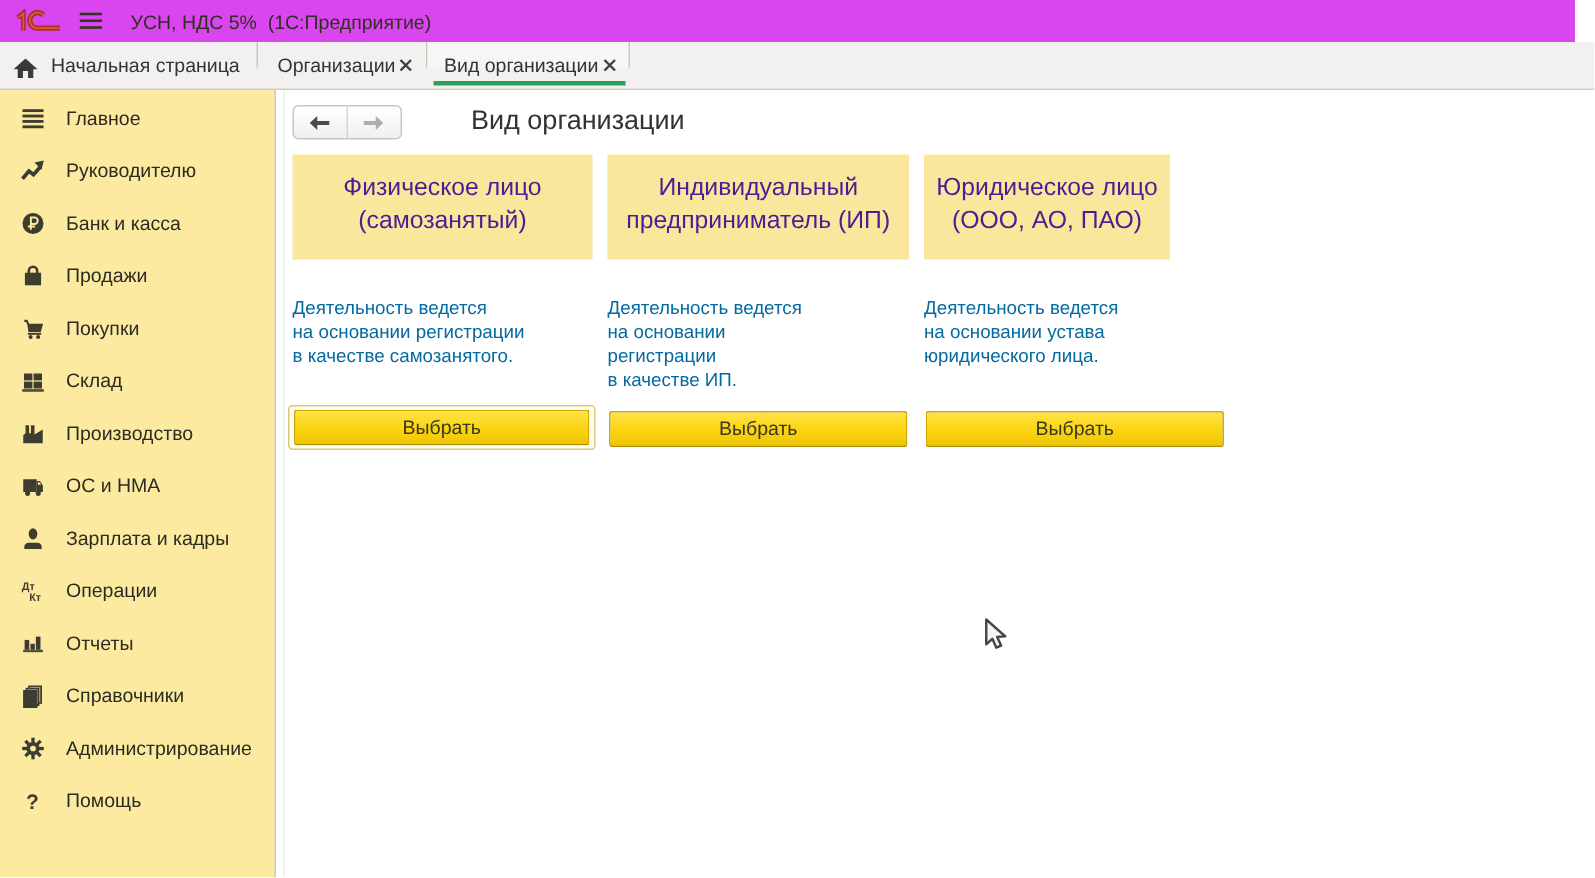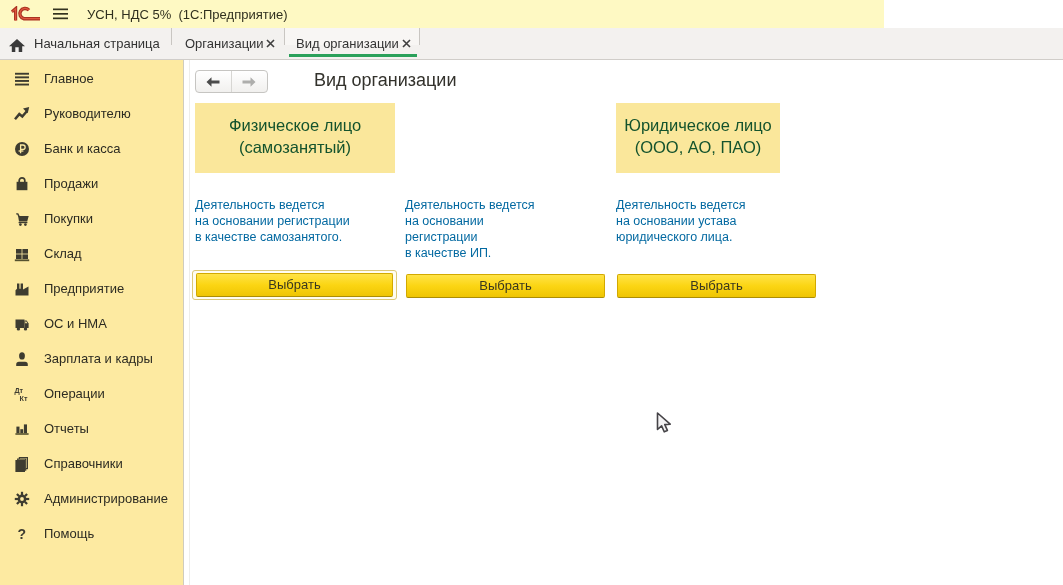--- a/index.html
+++ b/index.html
@@ -1,18 +1,18 @@
 <!DOCTYPE html>
 <html lang="ru"><head>
 <meta charset="utf-8">
 <style>
 *{margin:0;padding:0;box-sizing:border-box}
 html,body{width:1063px;height:585px;overflow:hidden}
 body{font-family:"Liberation Sans",sans-serif;position:relative;background:#fff}
-#topbar{position:absolute;left:0;top:0;width:884px;height:28px;background:#fef9c3}
+#topbar{position:absolute;left:0;top:0;width:1050px;height:28px;background:#d946ef}
 #topbar .ttl{position:absolute;left:87px;top:0;height:28px;line-height:29px;font-size:13px;color:#30301f}
 #logo{position:absolute;left:11px;top:6px}
 #burger{position:absolute;left:53px;top:8px}
 #tabbar{position:absolute;left:0;top:28px;width:1063px;height:32px;background:#f3f1ef;border-bottom:1px solid #d0cdc9}
 .tab{position:absolute;top:0;height:17px;font-size:13px;color:#333}
 #tab1{left:0;width:172px;border-right:1px solid #c9c6c2}
 #tab2{left:172px;width:113px;border-right:1px solid #c9c6c2}
 #tab3{left:285px;width:135px;border-right:1px solid #c9c6c2;background:#f8f6f4}
 .tab span{position:absolute;top:0;line-height:31px;white-space:nowrap}
 #tab1 span{left:34px}
@@ -25,21 +25,21 @@
 #sidebar{position:absolute;left:0;top:60px;width:184px;height:525px;background:#fdeaa1;border-right:1px solid #cfccbe}
 .mitem{position:absolute;left:0;width:183px;height:35px;display:flex;align-items:center}
 .mitem svg{margin-left:14px;flex:none}
 .mitem .mt{margin-left:14px;font-size:13px;color:#2c2b22;white-space:nowrap}
 #content{position:absolute;left:184px;top:60px;width:879px;height:525px;background:#fff}
 #formline{position:absolute;left:5px;top:0;width:1px;height:525px;background:#ededeb}
 #navgrp{position:absolute;left:11px;top:10px;width:73px;height:23px;border:1px solid #c6c5c2;border-radius:4px;background:linear-gradient(#ffffff,#f1f0ee);display:flex}
 #navgrp .nb{width:36px;height:21px;display:flex;align-items:center;justify-content:center}
 #navgrp .nb1{border-right:1px solid #d7d6d3}
 #ptitle{position:absolute;left:130px;top:10px;font-size:18px;color:#33322c;white-space:nowrap}
-.card{position:absolute;top:43px;height:70px;background:#fae79b;text-align:center;font-size:16.5px;line-height:22px;color:#14532d;padding-top:11px}
+.card{position:absolute;top:43px;height:70px;background:#fae79b;text-align:center;font-size:16.5px;line-height:22px;color:#4c1d95;padding-top:11px}
 #card1{left:11px;width:200px}
 #card2{left:221px;width:201px}
 #card3{left:432px;width:164px}
 .desc{position:absolute;top:138px;text-align:left;font-size:12.5px;line-height:15.9px;color:#0369a1}
 #desc1{left:11px;width:200px}
 #desc2{left:221px;width:201px}
 #desc3{left:432px;width:200px}
 .ybtn{position:absolute;height:24px;background:linear-gradient(180deg,#ffe347 0%,#fbd513 50%,#efc503 100%);border:1px solid #d2a900;border-bottom-color:#ab8d05;border-radius:2px;font-size:13px;color:#3a381f;text-align:center;line-height:21px}
 #ring1{position:absolute;left:8px;top:210px;width:205px;height:30px;border:1px solid #dcc878;border-radius:3px;background:#fffdf2}
 #btn1{left:3px;top:2px;width:197px}
@@ -141,21 +141,21 @@
           <rect x="8.4" y="8.4" width="5.6" height="4.6"></rect>
           <rect x="0.8" y="13.4" width="14.4" height="1.8" fill="#55512f"></rect>
         </g>
       </svg>
     <span class="mt">Склад</span>
   </div>
   <div class="mitem" style="top:211px">
     <svg width="16" height="16" viewBox="0 0 16 16">
         <path d="M1.5,14.5 L1.5,9.2 L3,7.8 L3,2.5 L5.4,2.5 L5.4,7.8 L6.6,7.8 L6.6,2.5 L9,2.5 L9,8.6 L14.5,5.4 L14.5,14.5 Z" fill="#3e3c30"></path>
       </svg>
-    <span class="mt">Предприятие</span>
+    <span class="mt">Производство</span>
   </div>
   <div class="mitem" style="top:246px">
     <svg width="16" height="16" viewBox="0 0 16 16">
         <path d="M1.5,3.5 L10.5,3.5 L10.5,12 L1.5,12 Z" fill="#3e3c30"></path>
         <path d="M10.5,4.6 L12.6,4.6 L14.6,7.6 L14.6,12 L10.5,12 Z" fill="#3e3c30"></path>
         <path d="M11.2,5.5 L12.3,5.5 L13.4,7.2 L11.2,7.2 Z" fill="#fdeaa1"></path>
         <circle cx="4.4" cy="12.9" r="1.7" fill="#3e3c30"></circle>
         <circle cx="11.5" cy="12.9" r="1.7" fill="#3e3c30"></circle>
       </svg>
     <span class="mt">ОС и НМА</span>
@@ -230,20 +230,21 @@
         </svg>
       </div>
     <div class="nb">
         <svg width="14" height="10" viewBox="0 0 14 10">
           <path d="M8.5,0.3 L13.5,5 L8.5,9.7 L8.5,6.4 L0.5,6.4 L0.5,3.6 L8.5,3.6 Z" fill="#aeaeac"></path>
         </svg>
       </div>
   </div>
   <div id="ptitle">Вид организации</div>
   <div class="card" id="card1">Физическое лицо<br>(самозанятый)</div>
+  <div class="card" id="card2">Индивидуальный<br>предприниматель (ИП)</div>
   <div class="card" id="card3">Юридическое лицо<br>(ООО, АО, ПАО)</div>
   <div class="desc" id="desc1">Деятельность ведется<br>на основании регистрации<br>в качестве самозанятого.</div>
   <div class="desc" id="desc2">Деятельность ведется<br>на основании<br>регистрации<br>в качестве ИП.</div>
   <div class="desc" id="desc3">Деятельность ведется<br>на основании устава<br>юридического лица.</div>
   <div id="ring1">
       <div class="ybtn" id="btn1">Выбрать</div>
     </div>
   <div class="ybtn" id="btn2">Выбрать</div>
   <div class="ybtn" id="btn3">Выбрать</div>
   <svg id="cursor" width="17" height="24" viewBox="0 0 17 24">

